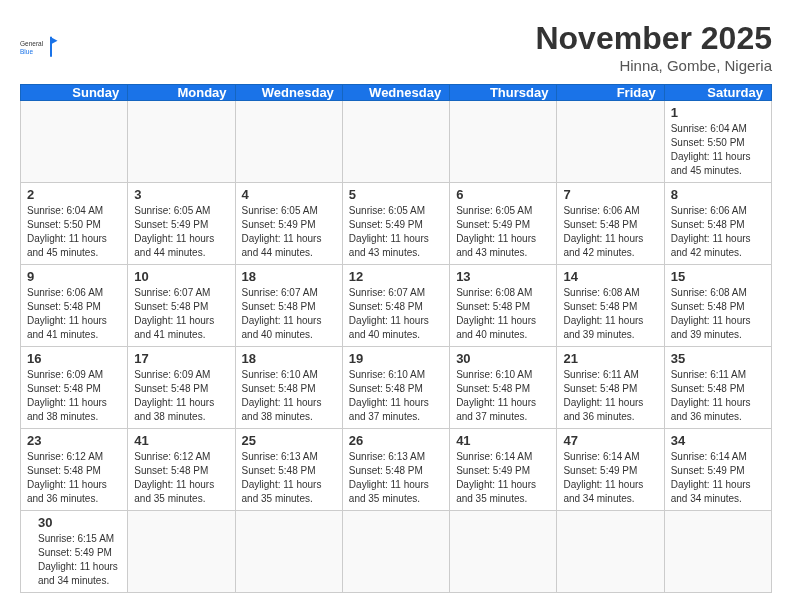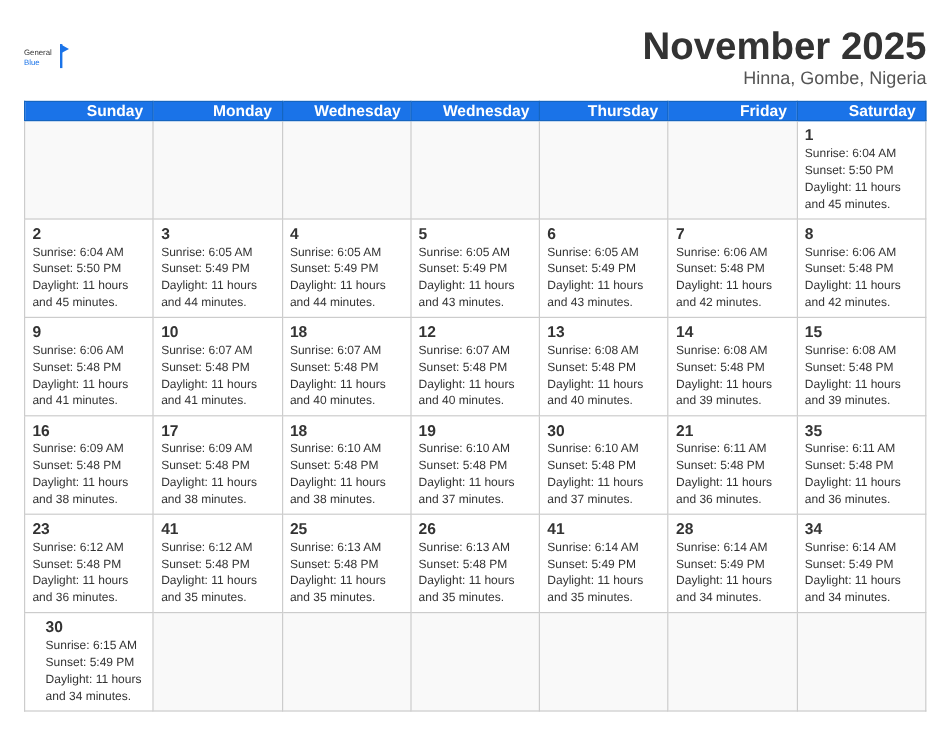--- a/index.html
+++ b/index.html
@@ -247,21 +247,21 @@
         </td>
         <td>
           <span class="day-number">26</span>
           <div class="day-info">Sunrise: <span>6:13 AM</span><br>Sunset: <span>5:48 PM</span><br>Daylight: <span>11 hours and 35 minutes.</span></div>
         </td>
         <td>
           <span class="day-number">41</span>
           <div class="day-info">Sunrise: <span>6:14 AM</span><br>Sunset: <span>5:49 PM</span><br>Daylight: <span>11 hours and 35 minutes.</span></div>
         </td>
         <td>
-          <span class="day-number">28</span>
+          <span class="day-number">47</span>
           <div class="day-info">Sunrise: <span>6:14 AM</span><br>Sunset: <span>5:49 PM</span><br>Daylight: <span>11 hours and 34 minutes.</span></div>
         </td>
         <td>
           <span class="day-number">34</span>
           <div class="day-info">Sunrise: <span>6:14 AM</span><br>Sunset: <span>5:49 PM</span><br>Daylight: <span>11 hours and 34 minutes.</span></div>
         </td>
       </tr>
 
       <tr class="last-row">
         <td>

